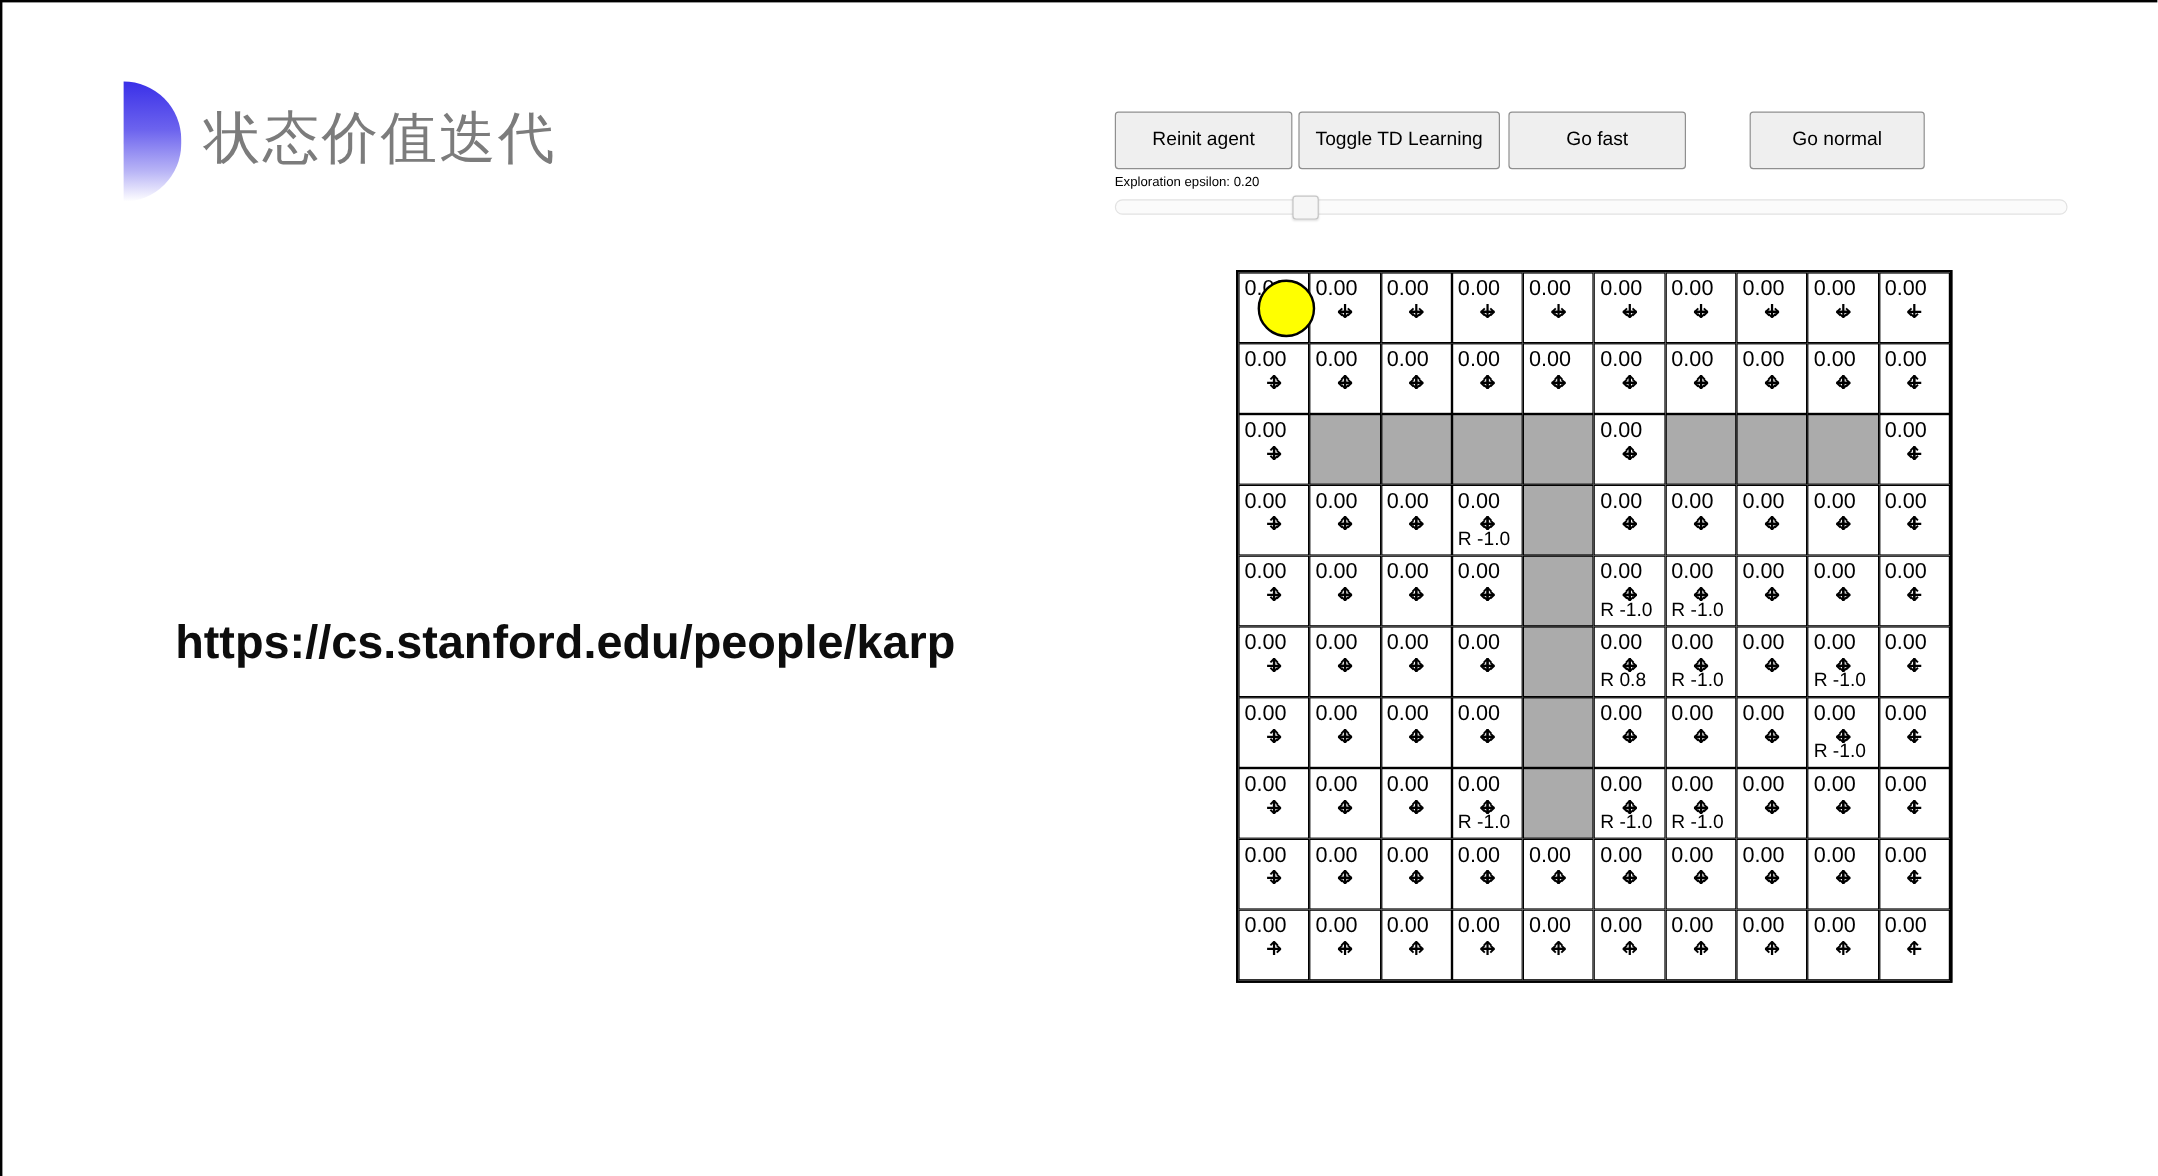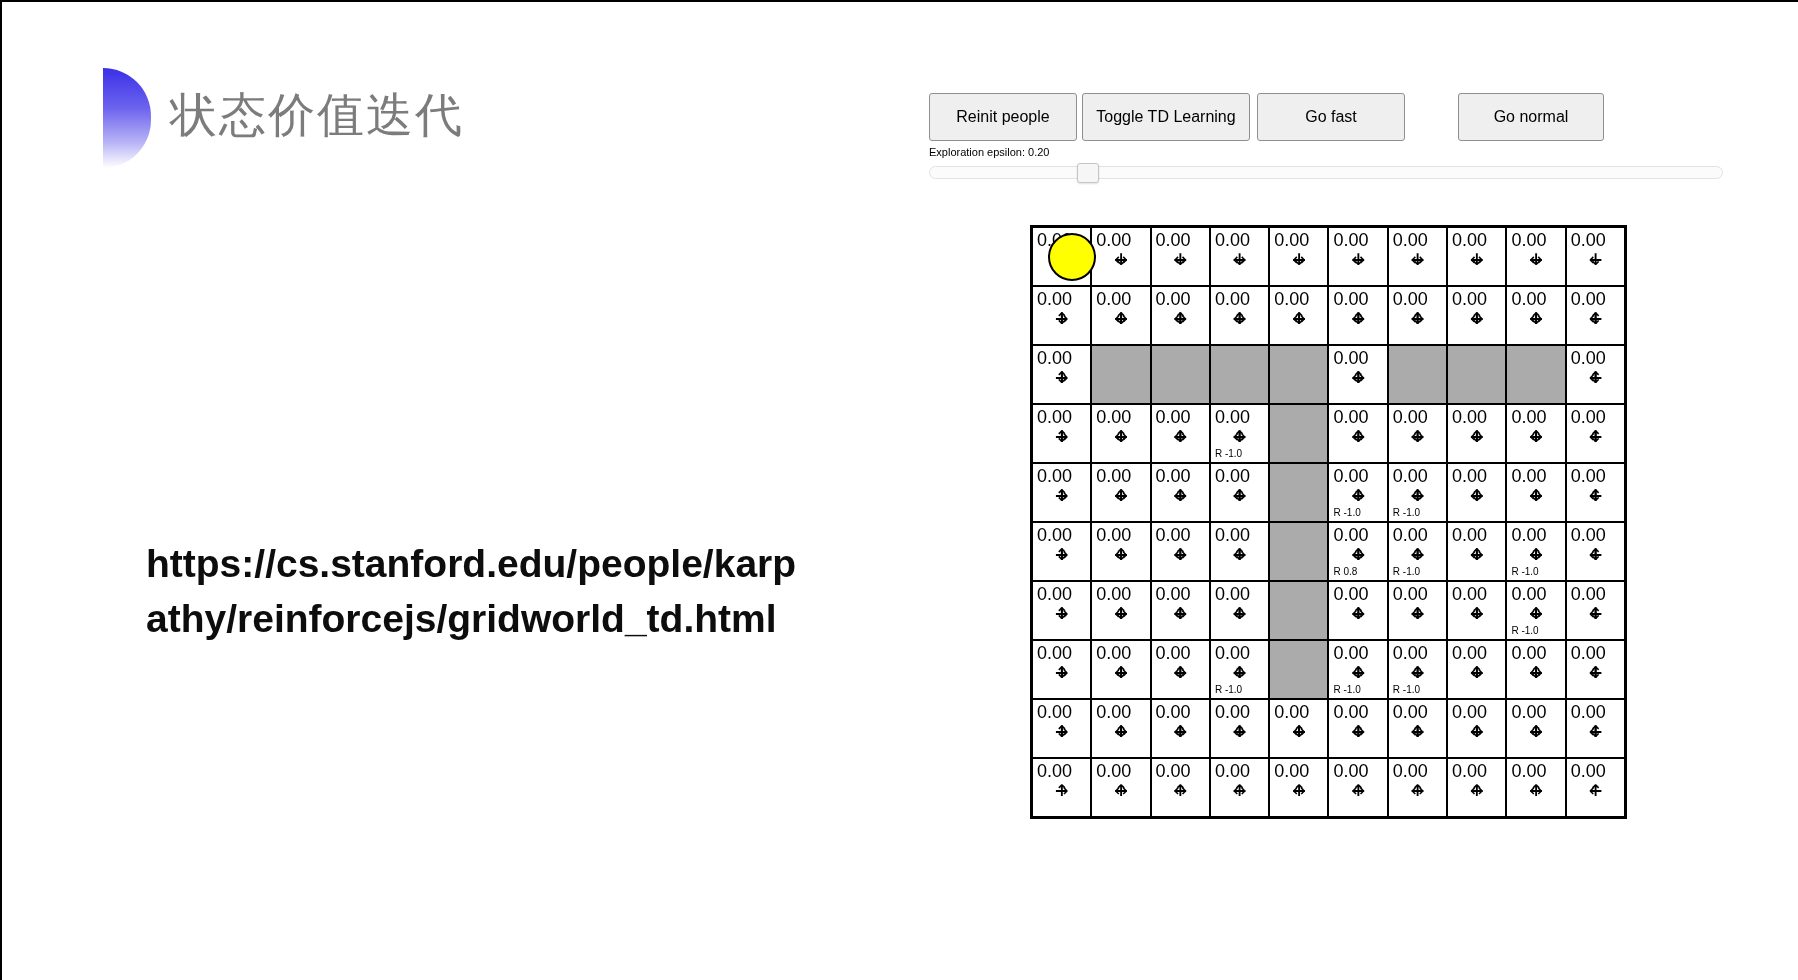--- a/index.html
+++ b/index.html
@@ -12,21 +12,21 @@
 
   .accent-semicircle { position:absolute; left:103px; top:68px; width:48px; height:100px;
     border-radius:0 50px 50px 0;
     background: linear-gradient(180deg,#3a30e8 0%, #6c63ee 40%, #b9b5f6 75%, #ffffff 100%); }
 
   .slide-title { position:absolute; left:170px; top:84px; font-size:47px; color:#7c7c7c;
     letter-spacing:2px; font-family:"DejaVu Sans","Liberation Sans",sans-serif; }
 
   .slide-url { position:absolute; left:146px; top:508px; width:660px;
     font-size:39px; line-height:1.42; color:#0d0d0d; font-weight:600;
-    font-family:"Liberation Sans",sans-serif; word-break:break-all;margin-top:28px; }
+    font-family:"Liberation Sans",sans-serif; word-break:break-all; }
 
   .btn { position:absolute; top:93px; height:48px; background:#efefef;
     border:1px solid #8f8f8f; border-radius:3px; font-size:16px; color:#000;
     font-family:"Liberation Sans",sans-serif; text-align:center; cursor:pointer; }
 
   .epsilon-label { position:absolute; left:929px; top:146px; font-size:11px; color:#000; }
 
   .slider-track { position:absolute; left:929px; top:166px; width:794px; height:13px;
     background:#fbfbfb; border:1px solid #e2e2e2; border-radius:7px; }
   .slider-handle { position:absolute; top:163px; width:22px; height:20px;
@@ -34,43 +34,43 @@
     box-shadow:0 1px 2px rgba(0,0,0,0.12); }
 
   #grid { position:absolute; left:1030px; top:225px; width:597px; height:594px;
     border:2px solid #000; display:grid;
     grid-template-columns:repeat(10,1fr); grid-template-rows:repeat(10,1fr);
     background:#000; grid-gap:0; }
   .cell { position:relative; background:#fff; border:1px solid #000; overflow:visible; }
   .cell.wall { background:#ababab; }
   .cell .val { position:absolute; left:4px; top:2px; font-size:18px; color:#000;
     font-family:"Liberation Sans",sans-serif; }
-  .cell .rew { position:absolute; left:4px; bottom:3px; font-size:10px; color:#000; }
+  .cell .rew { position:absolute; left:4px; bottom:3px; font-size:16px; color:#000; }
   .arr { position:absolute; left:0; right:0; top:22px; height:20px; }
   .arr span { position:absolute; left:50%; top:50%; transform:translate(-50%,-50%);
     font-family:"DejaVu Sans",sans-serif; font-size:16px; font-weight:bold; color:#000;
     line-height:1; }
   .agent { position:absolute; left:15px; top:5px; width:48px; height:48px;
     border-radius:50%; background:#ffff00; border:2.5px solid #000; z-index:5; }
 </style>
 </head>
 <body>
 
 <div id="stage">
 
   <div class="edge-top"></div>
   <div class="edge-left"></div>
 
   <div class="accent-semicircle"></div>
 
   <div class="slide-title">状态价值迭代</div>
 
-  <div class="slide-url"><span>https://cs.stanford.edu/people/karp</span><br><span>athy/reinforcejs/gridworld_td.html</span></div>
-
-  <button class="btn" style="left:929px;width:148px">Reinit people</button>
+  <div class="slide-url"><span>https://cs.stanford.edu/people/karp</span><br></div>
+
+  <button class="btn" style="left:929px;width:148px">Reinit agent</button>
   <button class="btn" style="left:1257px;width:148px">Go fast</button>
   <button class="btn" style="left:1082px;width:168px">Toggle TD Learning</button>
   <button class="btn" style="left:1458px;width:146px">Go normal</button>
 
   <div class="epsilon-label">Exploration epsilon: 0.20</div>
 
   <div class="slider-track"></div>
   <div class="slider-handle" id="slider-handle" style="left: 1077px;"></div>
 
   <div id="grid">

